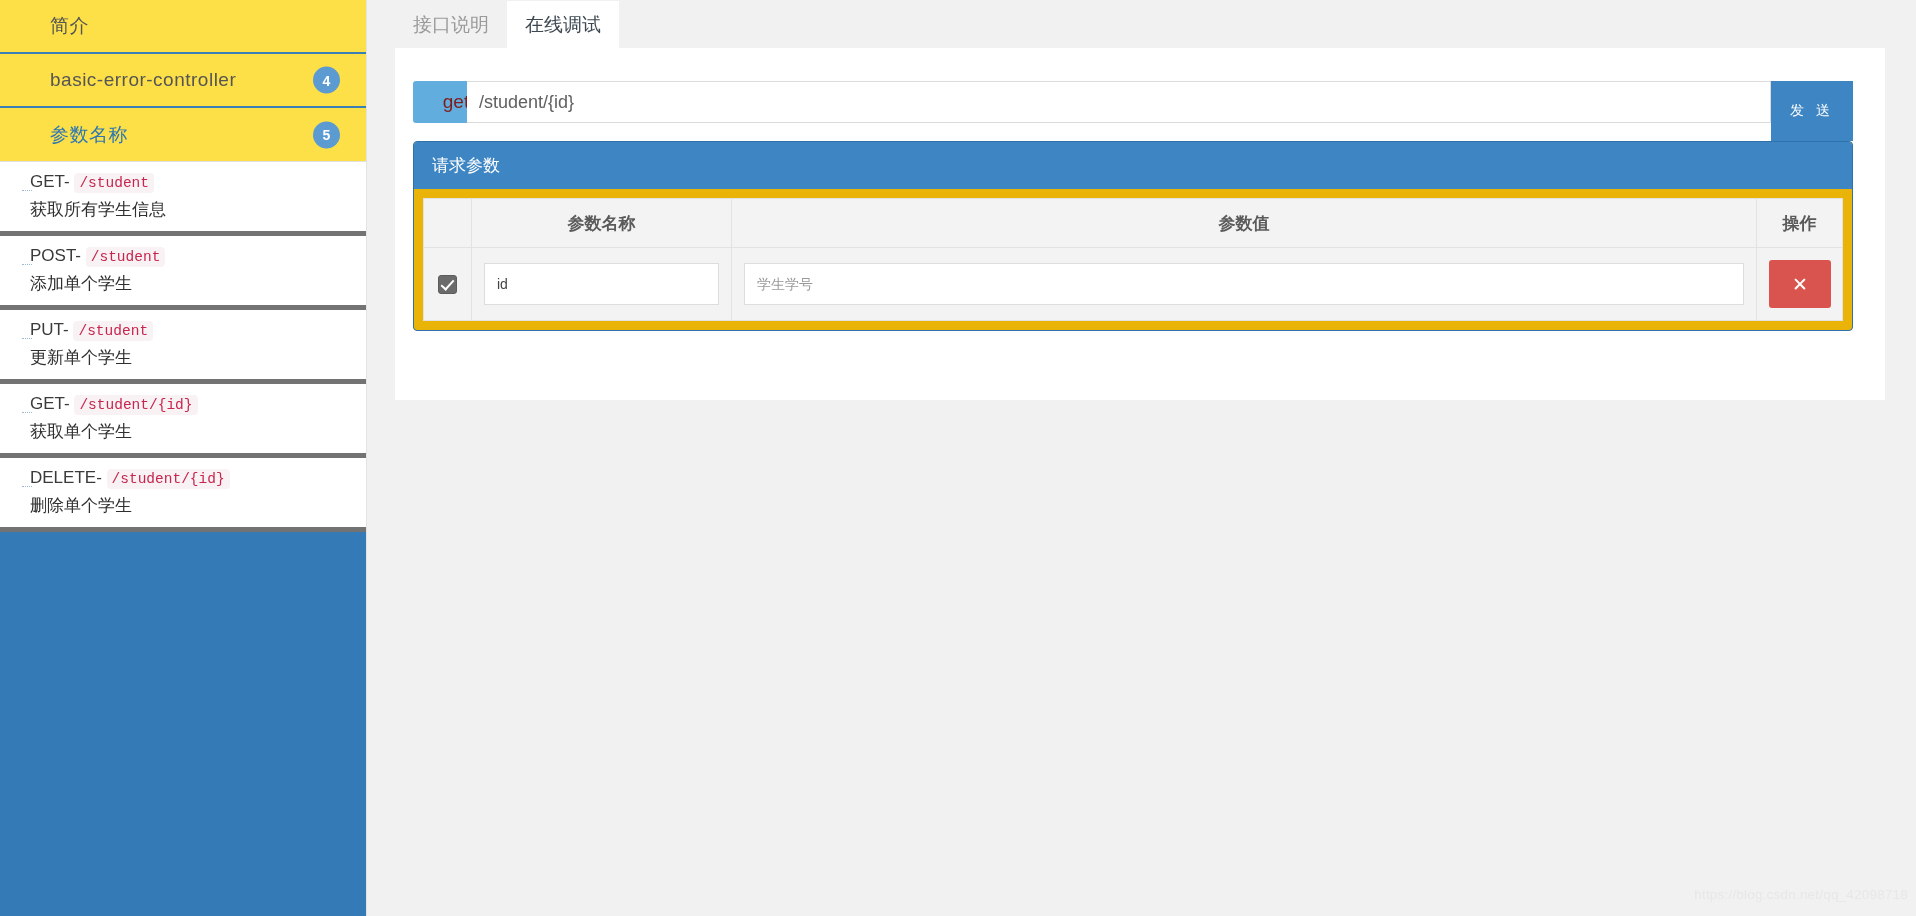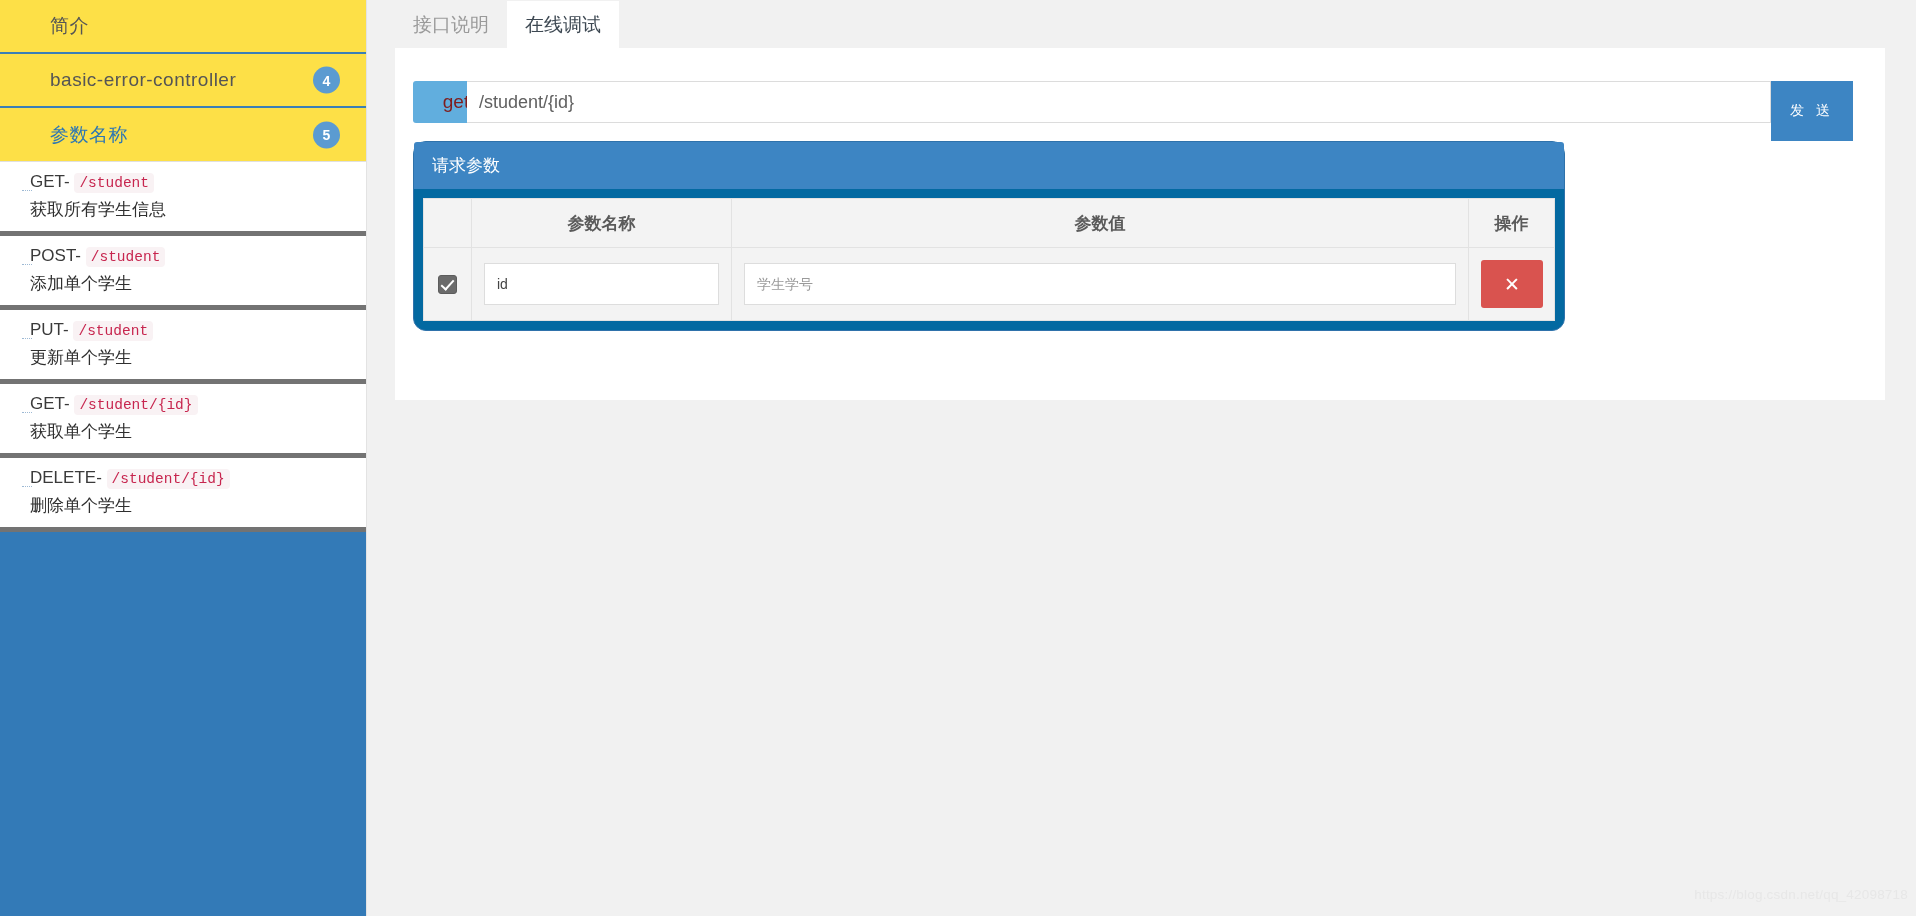--- a/index.html
+++ b/index.html
@@ -138,24 +138,24 @@
     border: none;
     font-size: 14px;
     letter-spacing: 4px;
     cursor: pointer;
     font-family: "Liberation Sans", sans-serif;
   }
 
   
   #params-panel {
     position: absolute; left: 18px; top: 93px;
-    width: 1152px;
+    width: 1440px;
     border: 1px solid #2f72ab;
-    border-radius: 13px;
-    background: #0369a1;
+    border-radius: 4px;
+    background: #eab308;
   }
   #params-head {
     background: #3d85c3;
     color: #fff;
     font-size: 17px;
     padding: 12px 18px;
     border-top-left-radius: 3px; border-top-right-radius: 3px;
   }
   #params-body { padding: 9px; }
 

